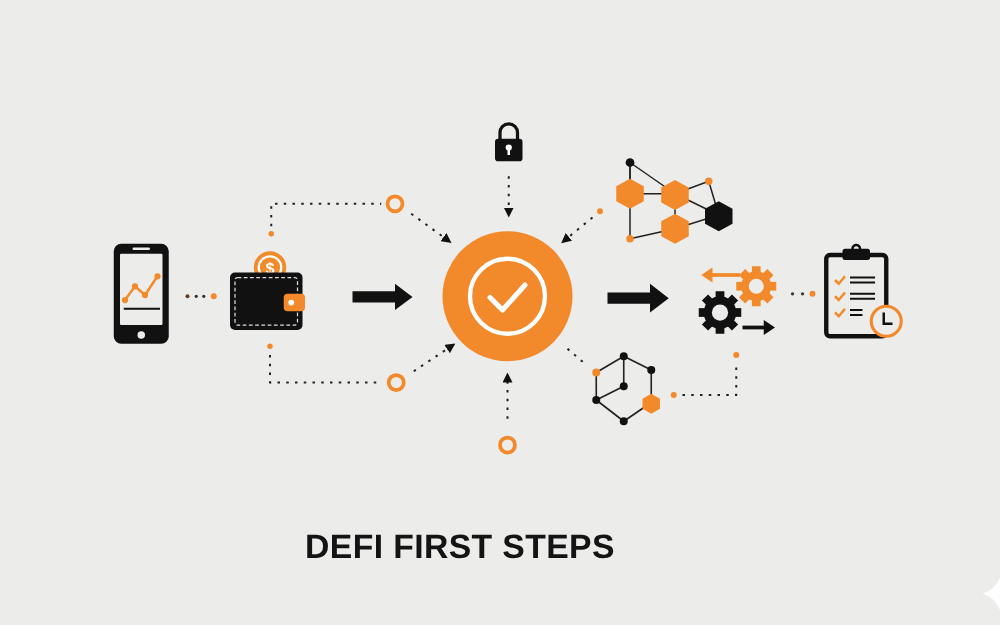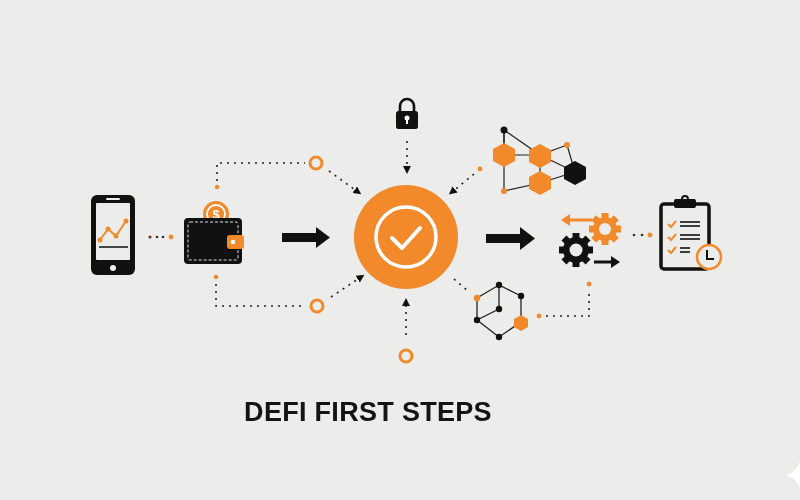--- a/index.html
+++ b/index.html
@@ -4,21 +4,21 @@
   <style>
     html, body { margin: 0; padding: 0; }
     body {
       width: 800px; height: 500px; overflow: hidden;
       background: #ececeb;
       font-family: "Liberation Sans", sans-serif;
       position: relative;
     }
     #canvas { position: absolute; left: 0; top: 0; width: 800px; height: 500px; }
     .title {
-      position: absolute; left: 0; width: 736px; top: 397px;
+      position: absolute; left: 0; width: 736px; top: 422px;
       text-align: center; font-weight: bold; font-size: 27px;
       color: #141414; letter-spacing: 0.3px;
       font-family: "Liberation Sans", sans-serif;
     }
     .corner {
       position: absolute; right: 0; top: 462px; width: 14px; height: 26px;
     }
   </style>
 </head>
 <body>

